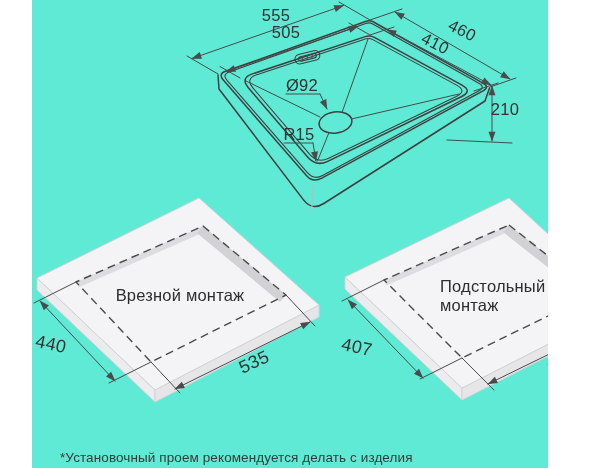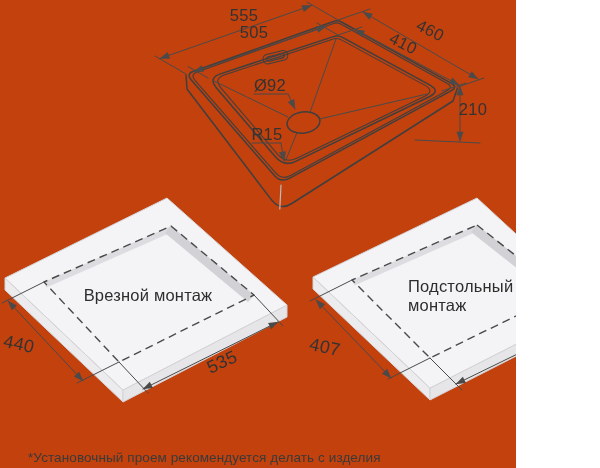--- a/index.html
+++ b/index.html
@@ -1,17 +1,17 @@
 <!DOCTYPE html>
 <html><head>
 <meta charset="utf-8">
 <style>
   html,body{margin:0;padding:0;background:#ffffff;}
-  .stage{position:relative;width:516px;height:468px;background:#c2410c;overflow:hidden;
-         font-family:"Liberation Sans", sans-serif;}
+  .stage{position:relative;width:516px;height:468px;background:#5eead4;overflow:hidden;
+         font-family:"Liberation Sans", sans-serif;margin-left:32px;}
   svg{display:block;}
   .obj{fill:none;stroke:#3f3f3f;stroke-width:1.5;stroke-linejoin:round;stroke-linecap:round;}
   .obj-thin{fill:none;stroke:#3f3f3f;stroke-width:1.1;stroke-linejoin:round;stroke-linecap:round;}
   .crease{fill:none;stroke:#4a4a4a;stroke-width:1;stroke-linecap:round;}
   .soft{fill:none;stroke:#bcbcbc;stroke-width:1.2;stroke-linecap:round;}
   .dim{fill:none;stroke:#4a4a4a;stroke-width:1;stroke-linecap:round;}
   .dash{fill:none;stroke:#4a4a4a;stroke-width:1.4;stroke-dasharray:8 5;stroke-linejoin:round;}
   .slab-top{fill:#f4f4f6;stroke:#d3d3d7;stroke-width:1;stroke-linejoin:round;}
   .slab-left{fill:#ececef;stroke:#d3d3d7;stroke-width:1;}
   .slab-right{fill:#e6e6e9;stroke:#d3d3d7;stroke-width:1;}

